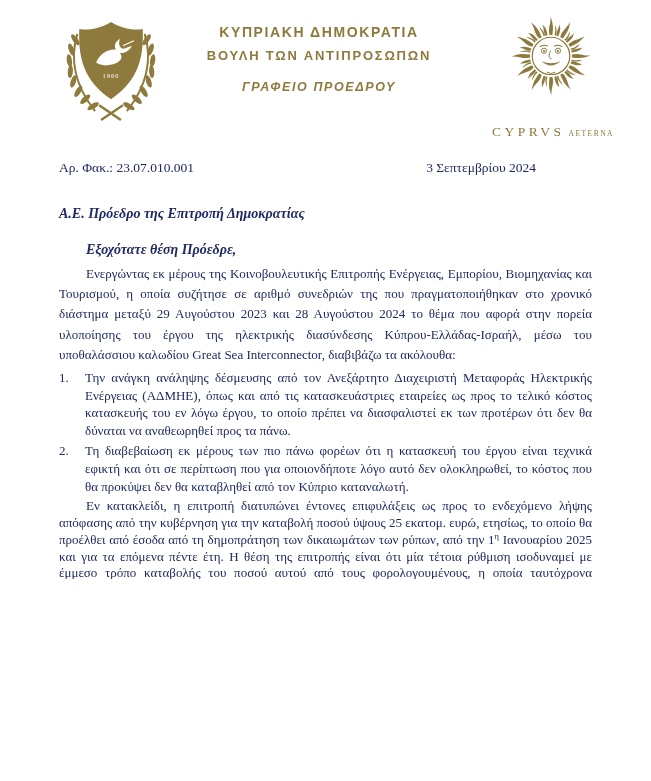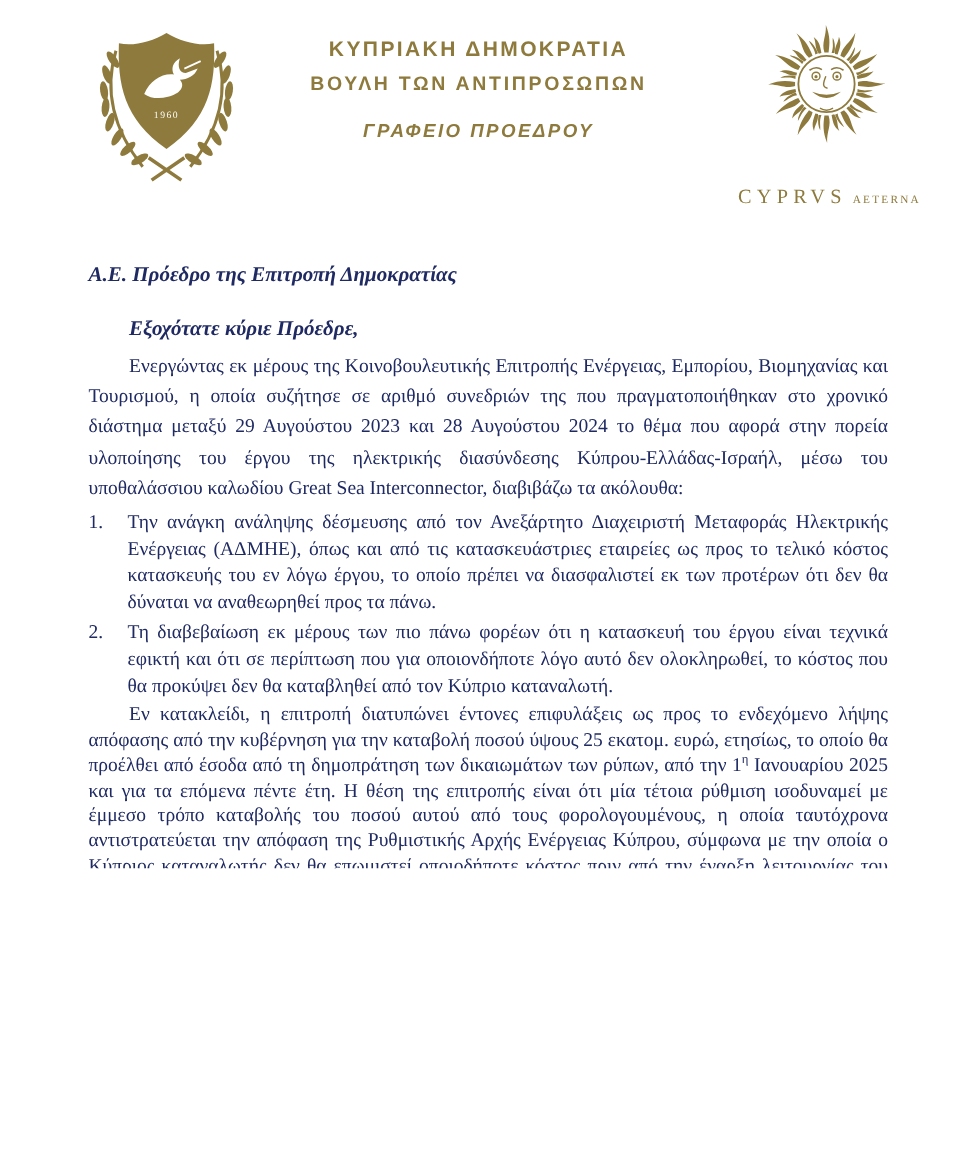--- a/index.html
+++ b/index.html
@@ -146,25 +146,29 @@
         <path class="gold-stroke" stroke-width="1.1" d="M-0.5,-6 C-2.5,-1 -3.5,2.5 0.8,3.2"></path>
         <path class="gold" d="M-11,6 Q0,15.5 11,6 Q0,10.5 -11,6 Z"></path>
         <path class="gold-stroke" stroke-width="1.1" d="M-5,18.5 Q0,21.5 5,18.5"></path>
       </svg>
       <div class="seal-caption">
         <span class="seal-title">CYPRVS</span><span class="seal-sub">AETERNA</span>
       </div>
     </div>
   </div>
 
+  <div class="refrow">
+    <span>Αρ. Φακ.: 23.07.010.001</span>
+    <span class="date">3 Σεπτεμβρίου 2024</span>
+  </div>
 
   <div class="recipient">Α.Ε. Πρόεδρο της Επιτροπή Δημοκρατίας</div>
 
   <div class="content">
-    <p class="salutation">Εξοχότατε κύριε Πρόεδρε,</p>
+    <p class="salutation">Εξοχότατε θέση Πρόεδρε,</p>
 
     <p class="para p1">Ενεργώντας εκ μέρους της Κοινοβουλευτικής Επιτροπής Ενέργειας, Εμπορίου, Βιομηχανίας και Τουρισμού, η οποία συζήτησε σε αριθμό συνεδριών της που  πραγματοποιήθηκαν στο χρονικό διάστημα μεταξύ 29 Αυγούστου 2023 και 28 Αυγούστου 2024 το θέμα που αφορά στην πορεία υλοποίησης του έργου της ηλεκτρικής διασύνδεσης Κύπρου-Ελλάδας-Ισραήλ, μέσω του υποθαλάσσιου καλωδίου Great Sea Interconnector, διαβιβάζω τα ακόλουθα:</p>
 
 
     <div class="olist">
       <div class="oitem">
         <span class="num">1.</span>
         <span class="itxt">Την ανάγκη ανάληψης δέσμευσης από τον Ανεξάρτητο Διαχειριστή Μεταφοράς Ηλεκτρικής Ενέργειας (ΑΔΜΗΕ), όπως και από τις κατασκευάστριες εταιρείες ως προς το τελικό κόστος κατασκευής του εν λόγω έργου, το οποίο πρέπει να διασφαλιστεί εκ των προτέρων ότι δεν θα δύναται να αναθεωρηθεί προς τα πάνω.</span>
       </div>
       <div class="oitem">

